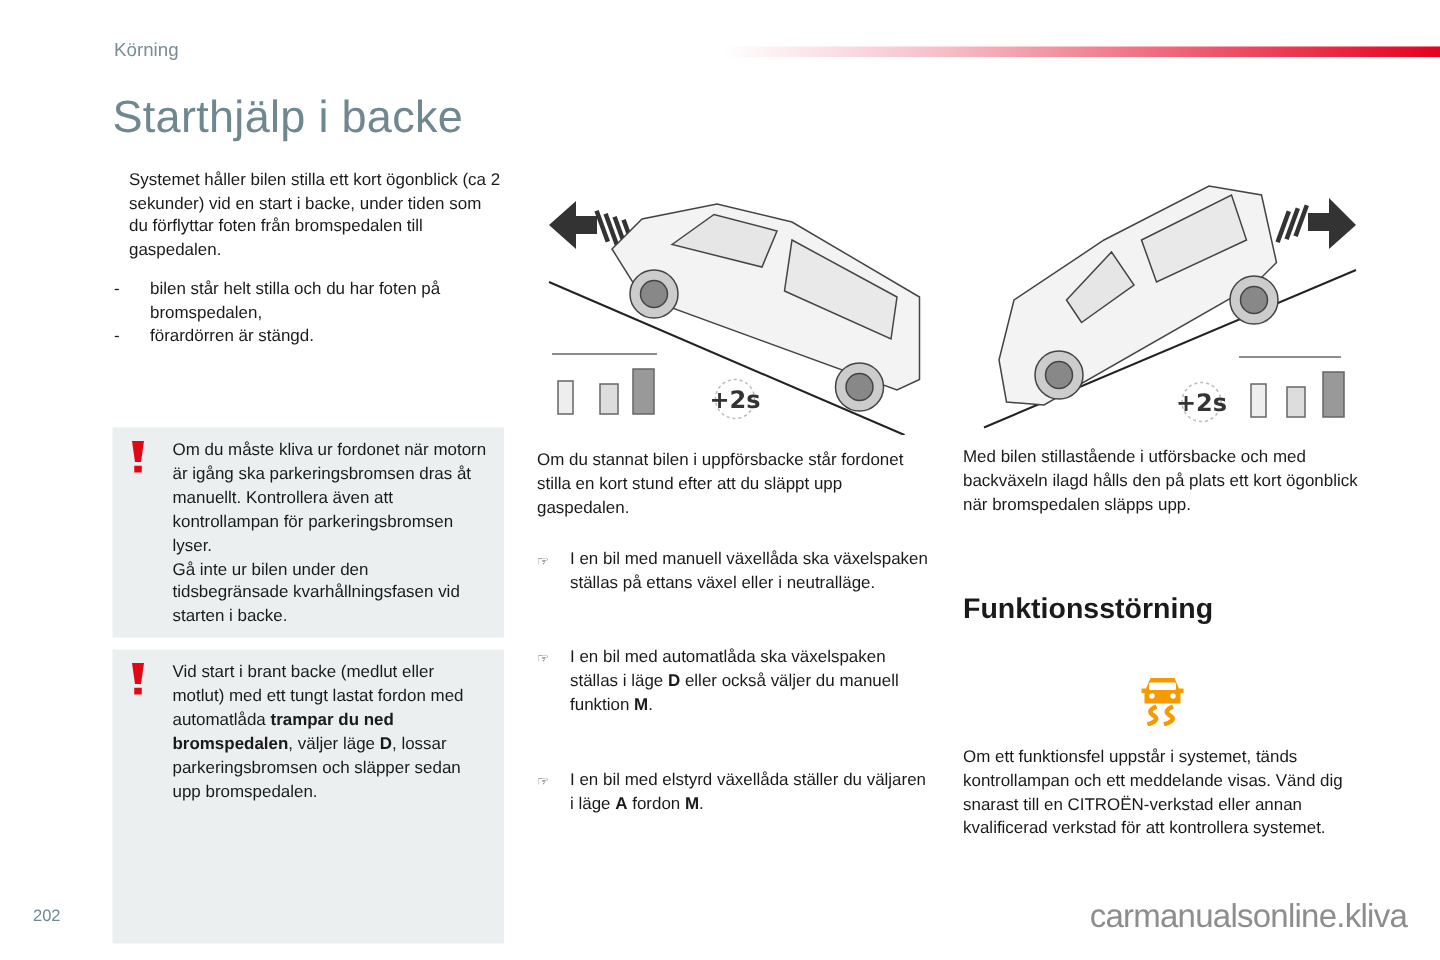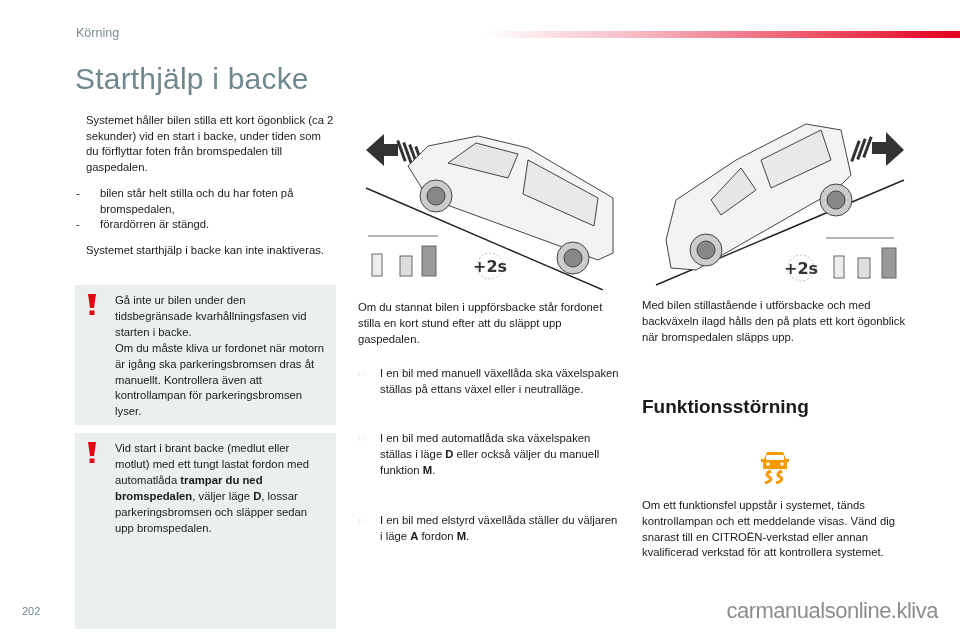--- a/index.html
+++ b/index.html
@@ -54,30 +54,29 @@
 <div class="intro">
   <p>Systemet håller bilen stilla ett kort ögonblick (ca 2 sekunder) vid en start i backe, under tiden som du förflyttar foten från bromspedalen till gaspedalen.</p>
   <div class="dash-item">
     <span class="dash">-</span>
     <span>bilen står helt stilla och du har foten på bromspedalen,</span>
   </div>
   <div class="dash-item">
     <span class="dash">-</span>
     <span>förardörren är stängd.</span>
   </div>
-  <p>Systemet starthjälp i backe kan inte inaktiveras.</p>
 </div>
 
 <div class="warn-box b1">
   <svg class="warn-icon" viewBox="0 0 10 22">
     <polygon points="1,0 9,0 7,14 3,14" fill="#e30613"></polygon>
     <rect x="2.5" y="16.5" width="5" height="4.5" fill="#e30613"></rect>
   </svg>
+  <p>Om du måste kliva ur fordonet när motorn är igång ska parkeringsbromsen dras åt manuellt. Kontrollera även att kontrollampan för parkeringsbromsen lyser.</p>
   <p>Gå inte ur bilen under den tidsbegränsade kvarhållningsfasen vid starten i backe.</p>
-  <p>Om du måste kliva ur fordonet när motorn är igång ska parkeringsbromsen dras åt manuellt. Kontrollera även att kontrollampan för parkeringsbromsen lyser.</p>
 </div>
 
 <div class="warn-box b2">
   <svg class="warn-icon" viewBox="0 0 10 22">
     <polygon points="1,0 9,0 7,14 3,14" fill="#e30613"></polygon>
     <rect x="2.5" y="16.5" width="5" height="4.5" fill="#e30613"></rect>
   </svg>
   <p><span>Vid start i brant backe (medlut eller motlut) med ett tungt lastat fordon med automatlåda </span><b>trampar du ned bromspedalen</b><span>, väljer läge </span><b>D</b><span>, lossar parkeringsbromsen och släpper sedan upp bromspedalen.</span></p>
 </div>
 

